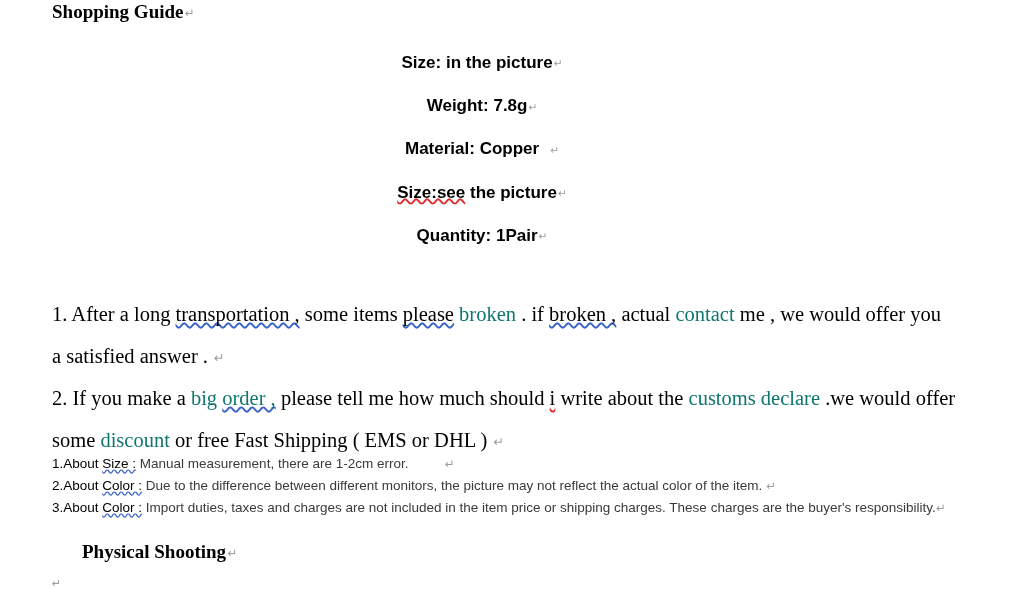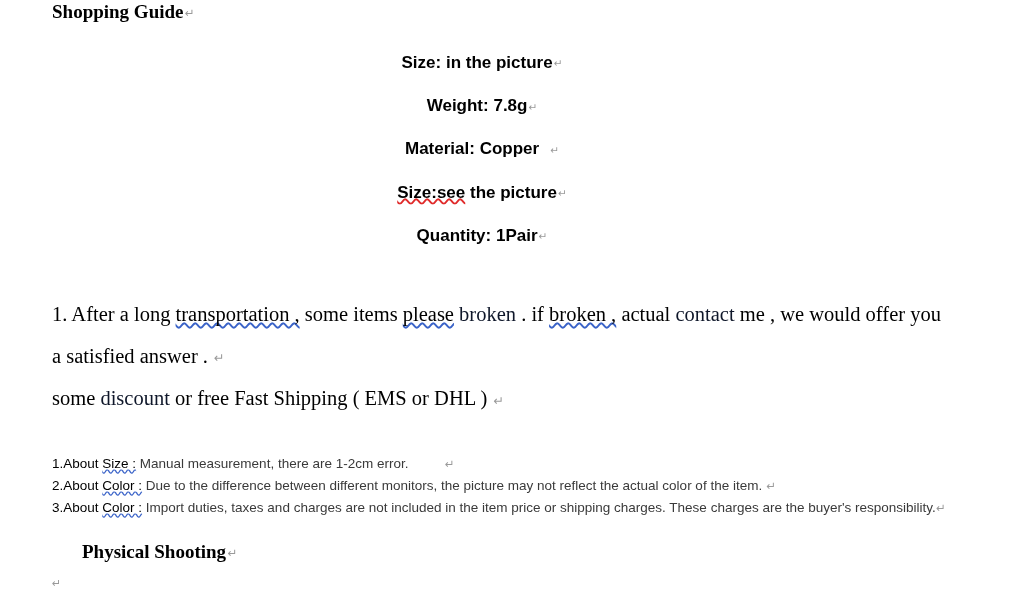--- a/index.html
+++ b/index.html
@@ -89,21 +89,21 @@
     font-family: "Liberation Sans", "DejaVu Sans", sans-serif;
     font-size: 13.5px;
     line-height: 21px;
     color: #3a3a3a;
     margin: 0;
   }
   .note .lead { color: #000000; }
 
   
   .red {
-    color: #0f172a;
+    color: #0f766e;
   }
   
   .sq-blue {
     text-decoration: underline;
     text-decoration-style: wavy;
     text-decoration-color: #3a63c8;
     text-decoration-skip-ink: none;
     text-underline-offset: 1px;
   }
   
@@ -174,20 +174,21 @@
     <div class="spec-line"><span>Quantity:</span>
       <span>1Pair</span><span class="cr">↵</span></div>
   </div>
 
   <div class="para-block">
 
     <p class="para"><span>1.</span><span> After a long </span><span class="sq-blue">transportation ,</span><span> some items </span><span class="sq-blue">please</span><span> </span><span class="red">broken</span><span> . if </span><span class="sq-blue">broken ,</span><span> actual </span><span class="red">contact</span><span> me , we would offer you</span></p>
 
     <p class="para"><span>a satisfied answer . </span><span class="cr">↵</span></p>
 
+    <p class="para"><span>2.</span><span> If you make a </span><span class="red">big </span><span class="red sq-blue">order ,</span><span> please tell me how much should </span><span class="sq-red">i</span><span> write about the </span><span class="red">customs declare</span><span> .we would offer</span></p>
 
     <p class="para"><span>some </span><span class="red">discount</span><span> or free Fast Shipping ( EMS or DHL ) </span><span class="cr">↵</span></p>
   </div>
 
   <div class="notes-block">
 
     <p class="note"><span class="lead">1.About </span><span class="lead sq-blue">Size :</span><span> Manual measurement, there are 1-2cm error.</span><span class="gapsp"></span><span class="cr-sm">↵</span></p>
 
     <p class="note"><span class="lead">2.About </span><span class="lead sq-blue">Color :</span><span> Due to the difference between different monitors, the picture may not reflect the actual color of the item. </span><span class="cr-sm">↵</span></p>
 

